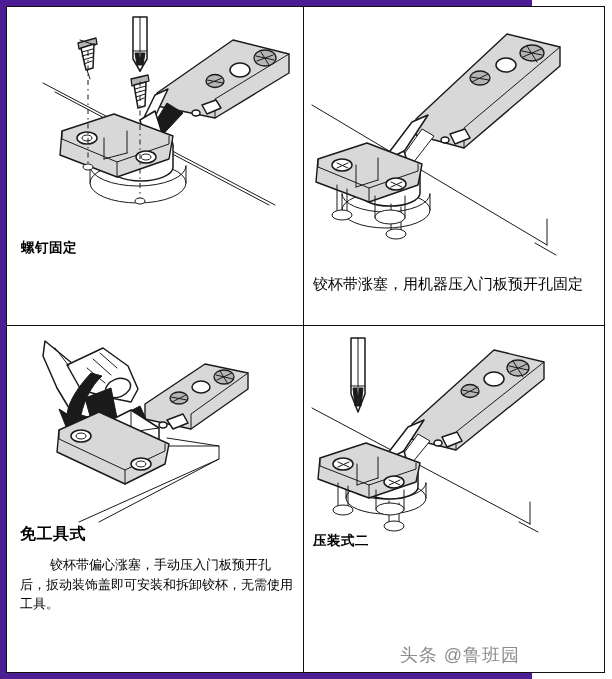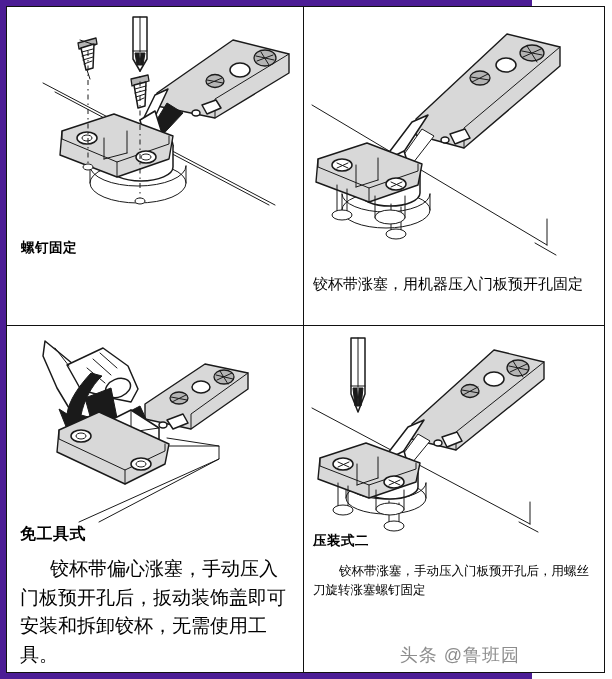--- a/index.html
+++ b/index.html
@@ -72,21 +72,21 @@
   .c1 .caption { top: 232px; left: 14px; }
   .c1 .cap-title { font-size: 13.5px; }
   .c1 .cap-body  { font-size: 12.5px; margin-top: 13px; margin-left: 21px; white-space: nowrap; }
 
   .c2 .caption { top: 253px; left: 9px; }
   .c2 .cap-title { font-size: 13.5px; }
   .c2 .cap-body  { font-size: 15px; margin-top: 13px; margin-left: 0px; white-space: nowrap; }
 
   .c3 .caption { top: 198px; left: 13px; right: 10px; }
   .c3 .cap-title { font-size: 16px; font-weight: bold; }
-  .c3 .cap-body  { font-size: 19px; margin-top: 10px; text-indent: 30px; line-height: 1.5; }
+  .c3 .cap-body  { font-size: 13px; margin-top: 10px; text-indent: 30px; line-height: 1.5; }
 
   .c4 .caption { top: 206px; left: 9px; right: 12px; }
   .c4 .cap-title { font-size: 13.5px; }
   .c4 .cap-body  { font-size: 12.5px; margin-top: 12px; text-indent: 26px; line-height: 1.55; }
 
   
   #watermark {
     position: absolute;
     right: 12px;
     bottom: 12px;
@@ -375,20 +375,19 @@
             <path class="fw" d="M47 12 L61 12 L61 68 L54 86 L47 68 Z"></path>
             <path class="lnT" d="M54 12 L54 62"></path>
             <path class="lnT" d="M47 60 L61 60"></path>
             <path class="fk" d="M49 62 L53 62 L54 80 L51 80 Z"></path>
             <path class="fk" d="M55 62 L59 62 L57 80 L54 80 Z"></path>
           </g>
         </svg>
       </div>
       <div class="caption">
         <div class="cap-title">压装式二</div>
-        <div class="cap-body">铰杯带涨塞，手动压入门板预开孔后，用螺丝刀旋转涨塞螺钉固定</div>
       </div>
     </div>
 
   </div>
 
   <div id="watermark">头条 @鲁班园</div>
 </div>
 
 </body></html>

